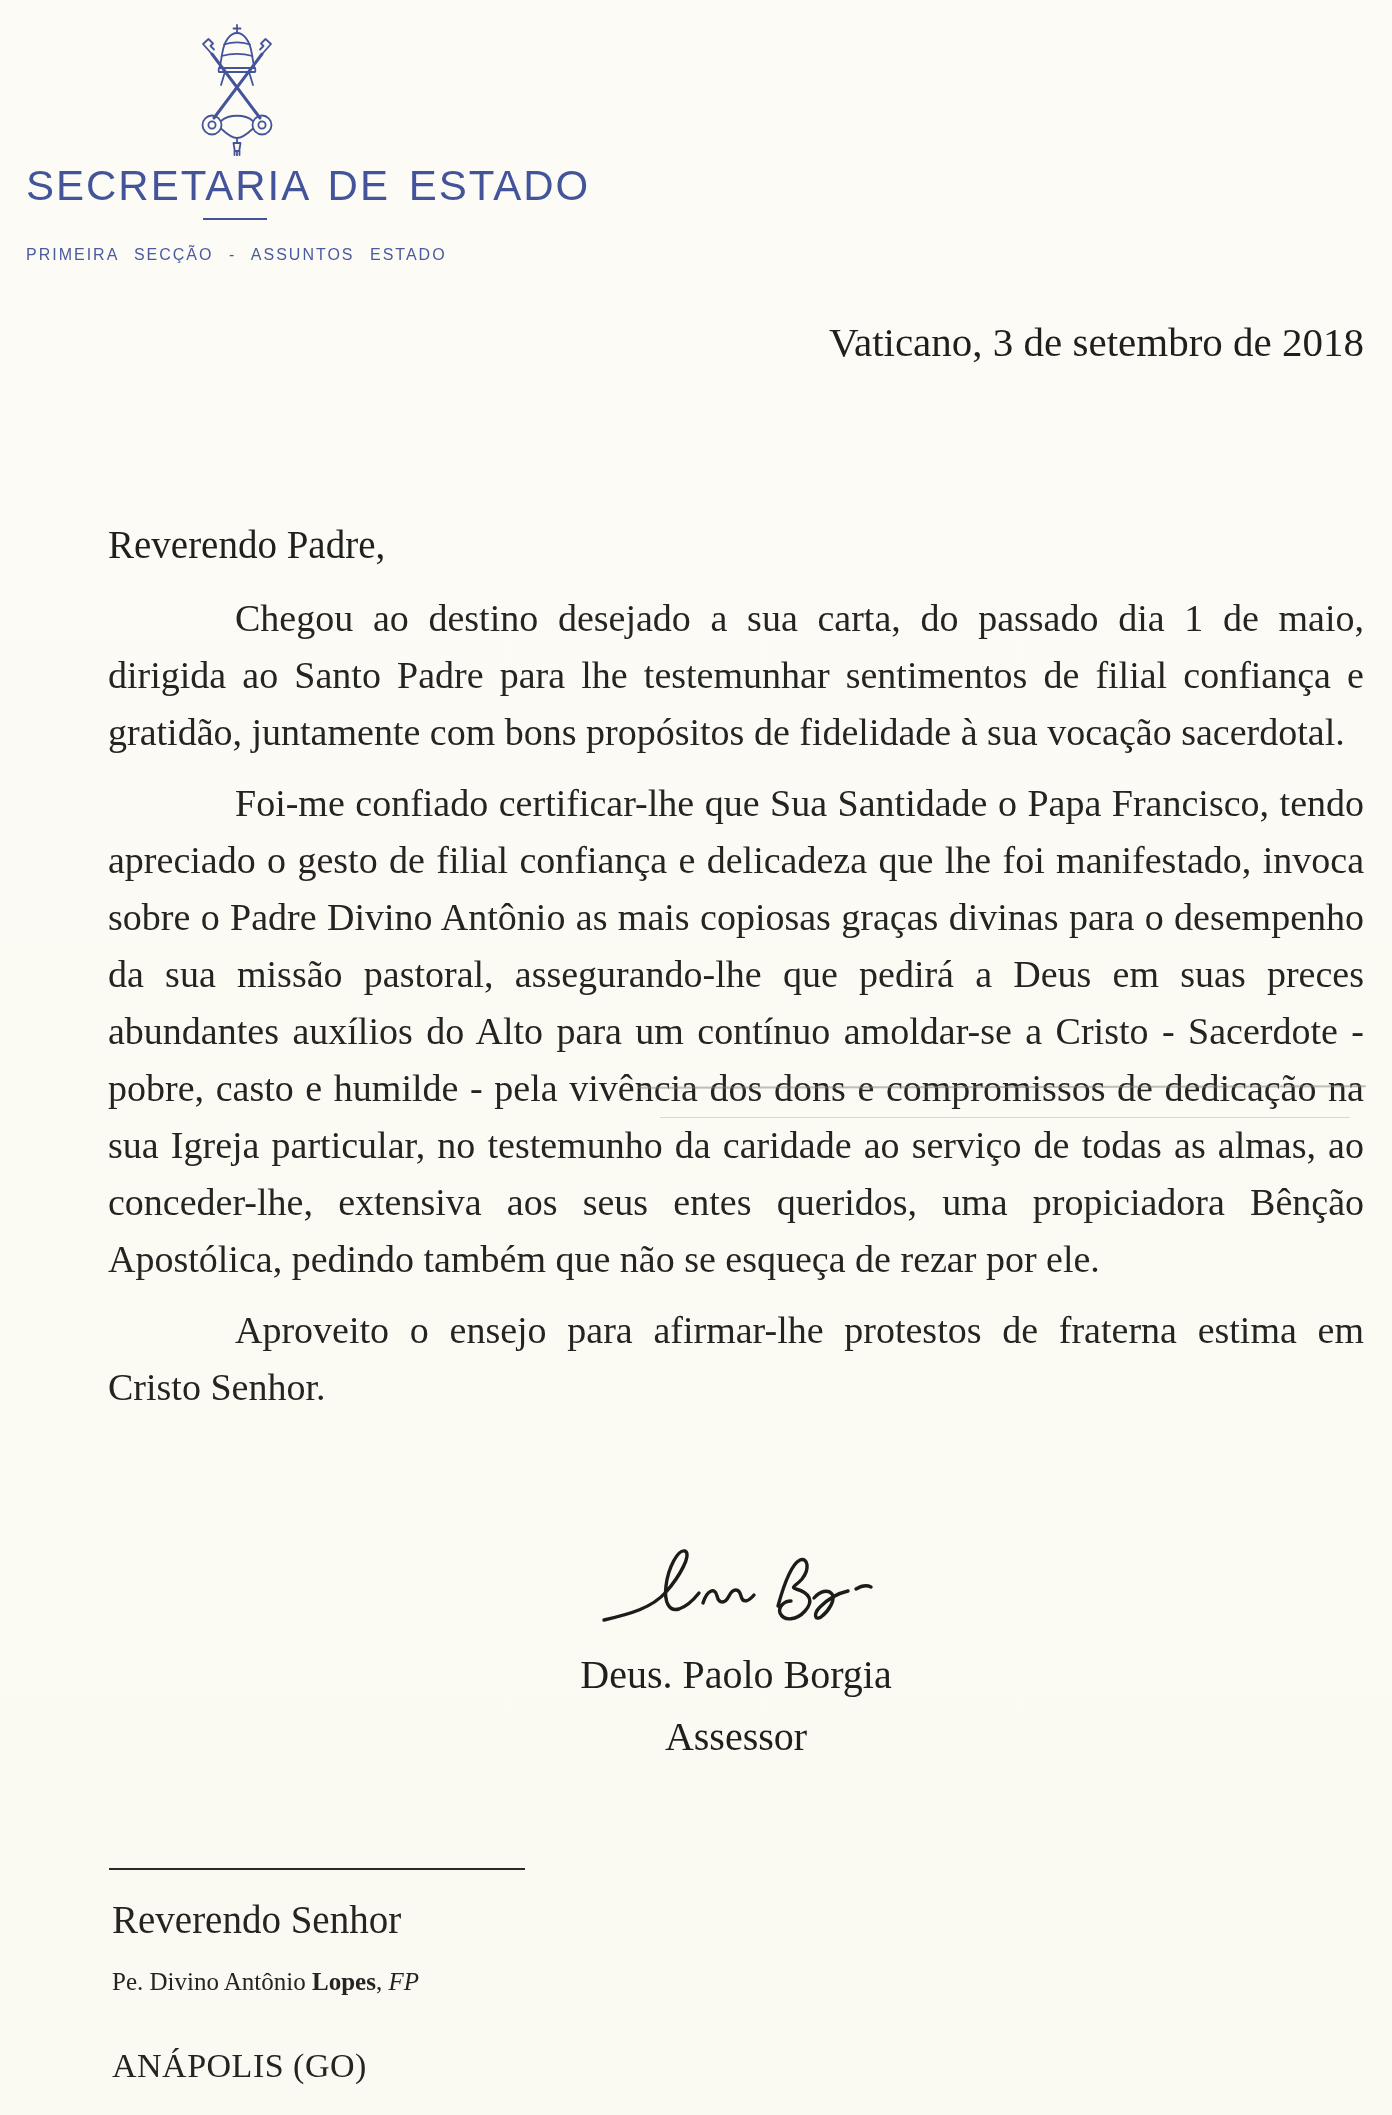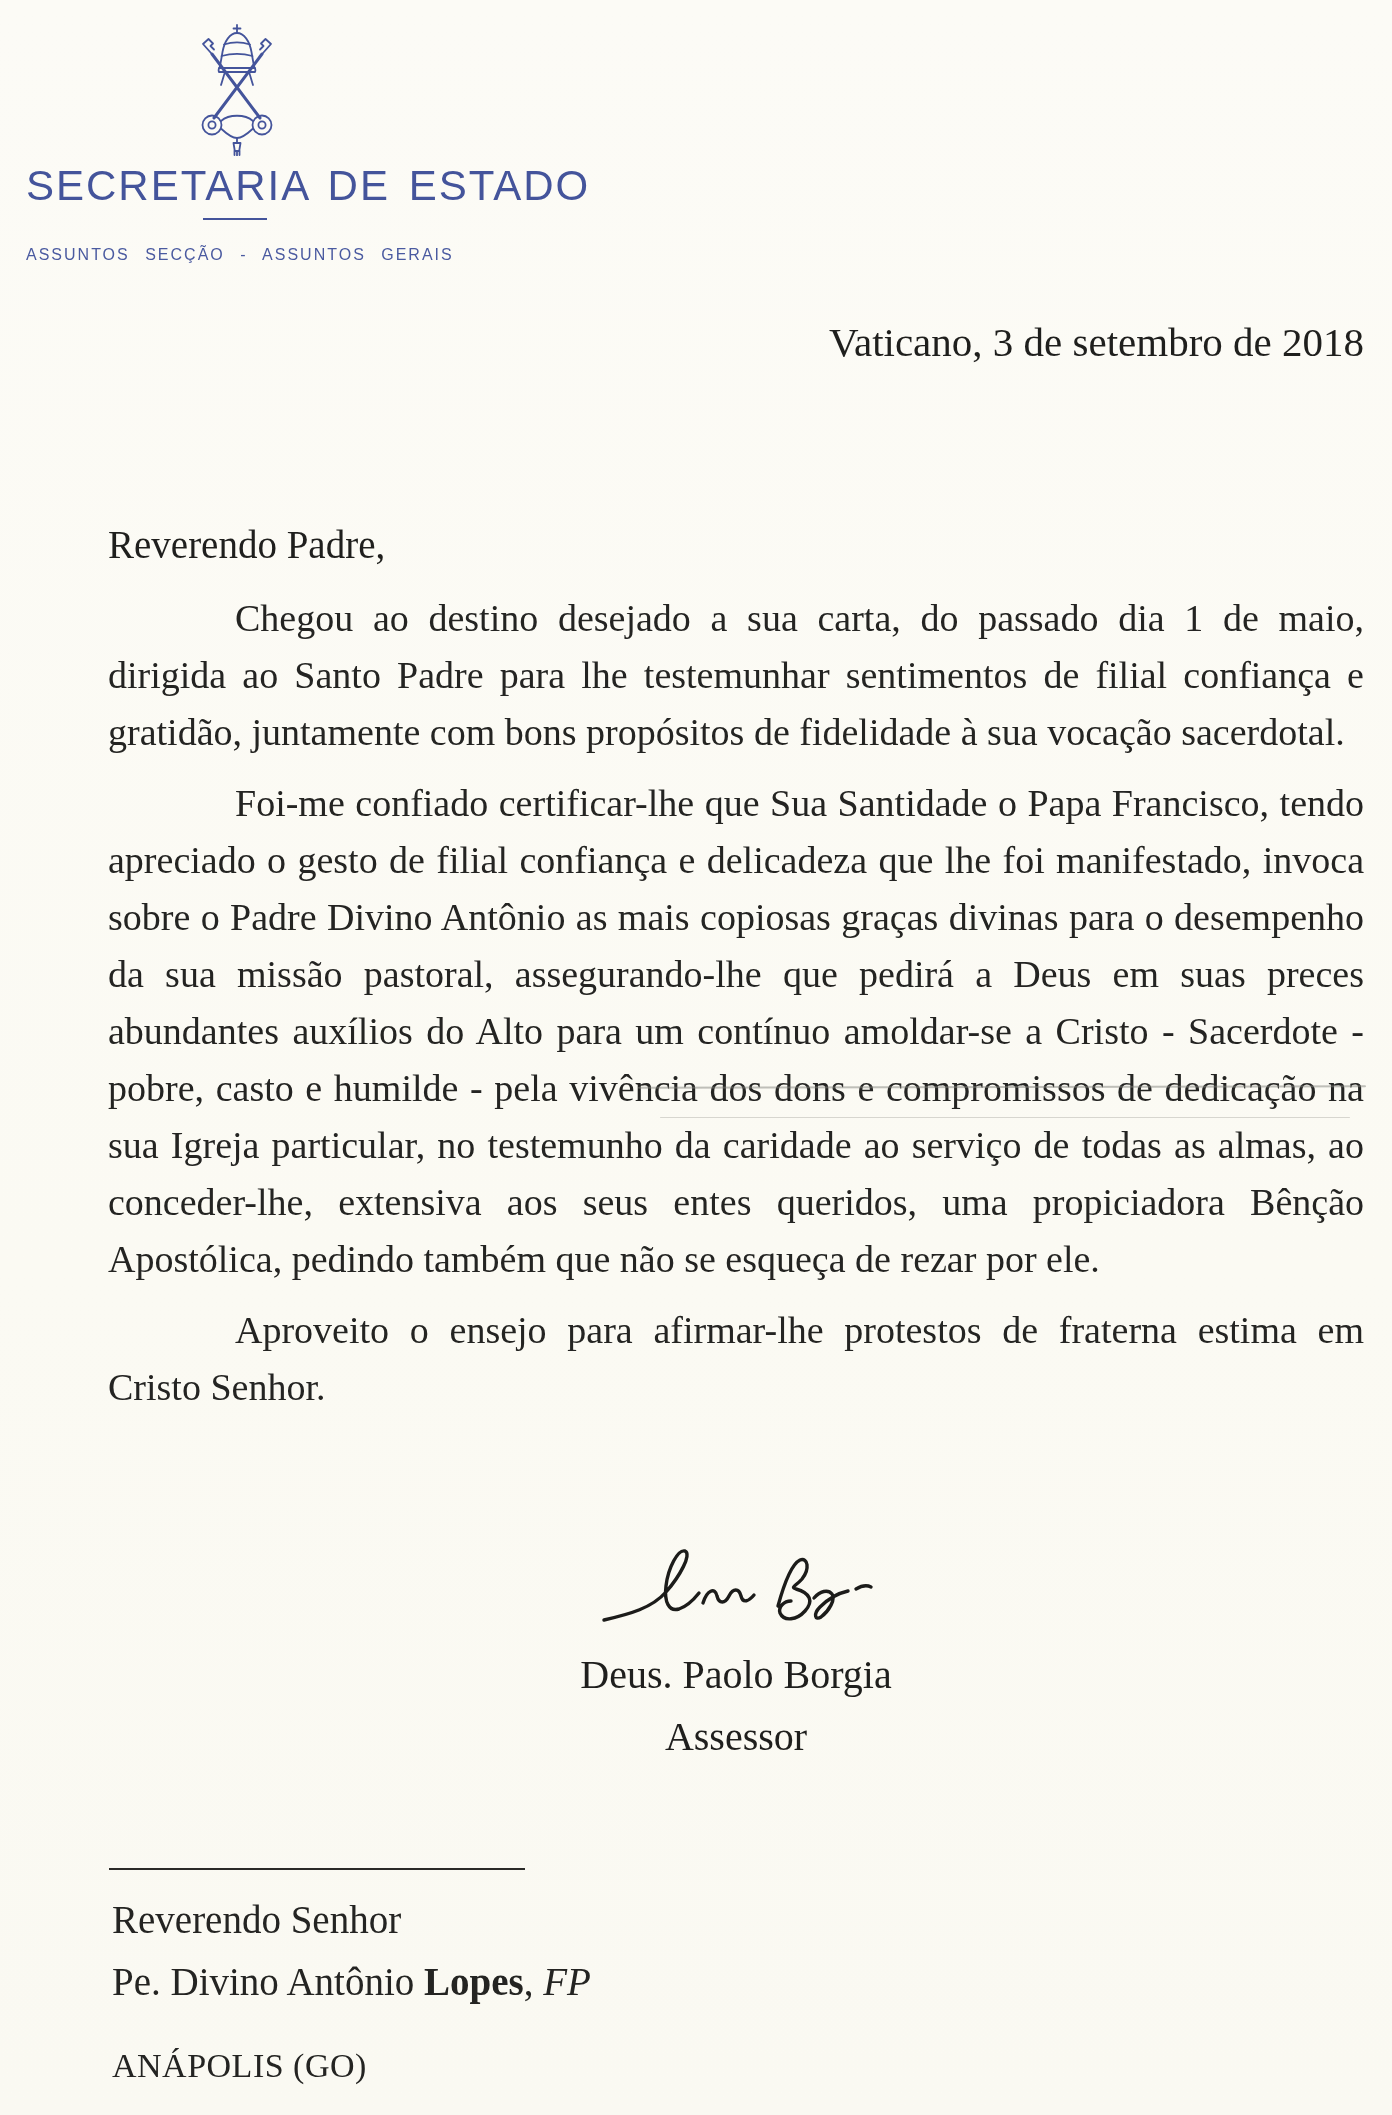--- a/index.html
+++ b/index.html
@@ -57,21 +57,21 @@
     text-align:center;font-size:40px;line-height:46px;color:#1f1f1d;
   }
   .sig-title{
     position:absolute;left:108px;top:1714px;width:1256px;
     text-align:center;font-size:40px;line-height:46px;color:#1f1f1d;
   }
 
   
   .addr-rule{position:absolute;left:109px;top:1868px;width:416px;border-top:2.5px solid #2a2a28;}
   .addr-line1{position:absolute;left:112px;top:1896px;font-size:39px;line-height:48px;color:#242422;}
-  .addr-line2{position:absolute;left:112px;top:1958px;font-size:39px;line-height:48px;color:#242422;}
+  .addr-line2{position:absolute;left:112px;top:1958px;font-size:25px;line-height:48px;color:#242422;}
   .addr-line2 b{font-weight:bold;}
   .addr-line2 i{font-style:italic;}
   .addr-city{position:absolute;left:112px;top:2042px;font-size:34px;line-height:48px;color:#242422;letter-spacing:.5px;}
 </style>
 </head>
 <body>
 
 <div class="page">
 
   <svg class="emblem" viewBox="0 0 100 134" xmlns="http://www.w3.org/2000/svg">
@@ -100,21 +100,21 @@
       <path d="M34 99 C42 92 58 92 66 99"></path>
       <path d="M34.5 107 C42 114 47 116 50 116 C53 116 58 114 65.5 107"></path>
       <path d="M50 116 V121"></path>
       <path d="M46.5 121 H53.5 L52.2 129 H47.8 Z"></path>
       <path d="M47.5 129 V133 M50 129 V133.5 M52.5 129 V133"></path>
     </g>
   </svg>
 
   <div class="org">SECRETARIA DE ESTADO</div>
   <div class="lh-divider"></div>
-  <div class="section">ASSUNTOS SECÇÃO - ASSUNTOS GERAIS</div>
+  <div class="section">PRIMEIRA SECÇÃO - ASSUNTOS ESTADO</div>
 
   <div class="dateline">Vaticano, 3 de setembro de 2018</div>
 
   <div class="salutation">Reverendo Padre,</div>
 
   <div class="letter-body">
     <p>Chegou ao destino desejado a sua carta, do passado dia 1 de maio, dirigida ao Santo Padre para lhe testemunhar sentimentos de filial confiança e gratidão, juntamente com bons propósitos de fidelidade à sua vocação sacerdotal.</p>
     <p>Foi-me confiado certificar-lhe que Sua Santidade o Papa Francisco, tendo apreciado o gesto de filial confiança e delicadeza que lhe foi manifestado, invoca sobre o Padre Divino Antônio as mais copiosas graças divinas para o desempenho da sua missão pastoral, assegurando-lhe que pedirá a Deus em suas preces abundantes auxílios do Alto para um contínuo amoldar-se a Cristo - Sacerdote - pobre, casto e humilde - pela vivência dos dons e compromissos de dedicação na sua Igreja particular, no testemunho da caridade ao serviço de todas as almas, ao conceder-lhe, extensiva aos seus entes queridos, uma propiciadora Bênção Apostólica, pedindo também que não se esqueça de rezar por ele.</p>
     <p>Aproveito o ensejo para afirmar-lhe protestos de fraterna estima em Cristo Senhor.</p>
   </div>

